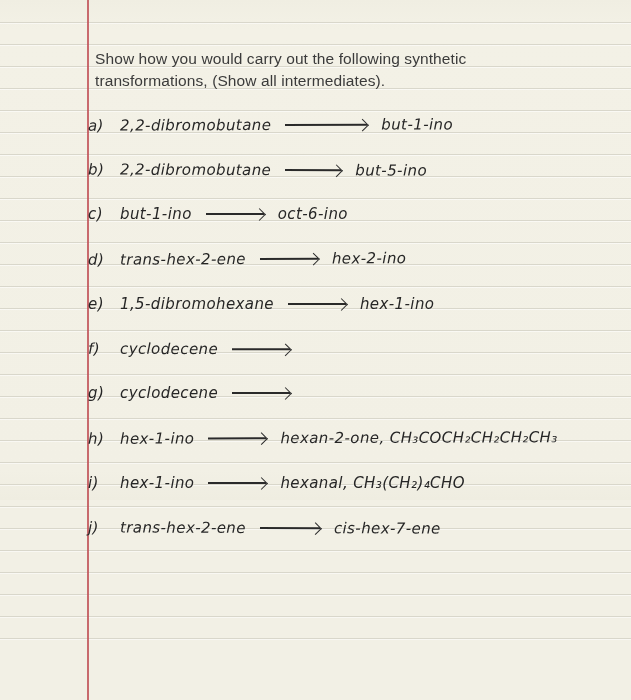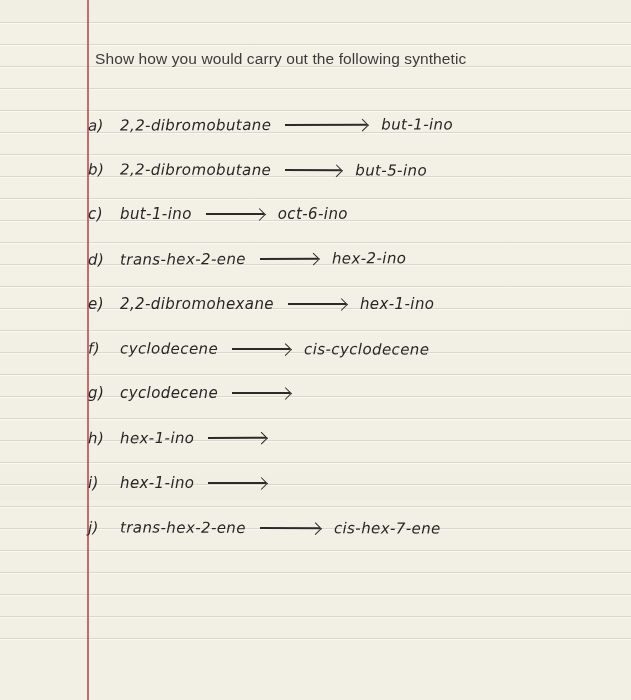--- a/index.html
+++ b/index.html
@@ -108,20 +108,21 @@
 </style>
 </head>
 <body>
 
 <div class="page">
   <div class="ruled-lines"></div>
   <div class="margin-line"></div>
 
   <div class="prompt">
     <div>Show how you would carry out the following synthetic</div>
+    <div>transformations, (Show all intermediates).</div>
   </div>
 
   <div class="row row-a">
     <span class="lbl">a)</span>
     <span class="chem">2,2-dibromobutane</span>
     <span class="arrow"></span>
     <span class="chem">but-1-ino</span>
   </div>
 
   <div class="row row-b">
@@ -140,48 +141,49 @@
 
   <div class="row row-d">
     <span class="lbl">d)</span>
     <span class="chem">trans-hex-2-ene</span>
     <span class="arrow"></span>
     <span class="chem">hex-2-ino</span>
   </div>
 
   <div class="row row-e">
     <span class="lbl">e)</span>
-    <span class="chem">2,2-dibromohexane</span>
+    <span class="chem">1,5-dibromohexane</span>
     <span class="arrow"></span>
     <span class="chem">hex-1-ino</span>
   </div>
 
   <div class="row row-f">
     <span class="lbl">f)</span>
     <span class="chem">cyclodecene</span>
     <span class="arrow"></span>
-    <span class="chem">cis-cyclodecene</span>
   </div>
 
   <div class="row row-g">
     <span class="lbl">g)</span>
     <span class="chem">cyclodecene</span>
     <span class="arrow"></span>
   </div>
 
   <div class="row row-h">
     <span class="lbl">h)</span>
     <span class="chem">hex-1-ino</span>
     <span class="arrow"></span>
+    <span class="chem">hexan-2-one, CH₃COCH₂CH₂CH₂CH₃</span>
   </div>
 
   <div class="row row-i">
     <span class="lbl">i)</span>
     <span class="chem">hex-1-ino</span>
     <span class="arrow"></span>
+    <span class="chem">hexanal, CH₃(CH₂)₄CHO</span>
   </div>
 
   <div class="row row-j">
     <span class="lbl">j)</span>
     <span class="chem">trans-hex-2-ene</span>
     <span class="arrow"></span>
     <span class="chem">cis-hex-7-ene</span>
   </div>
 </div>
 

